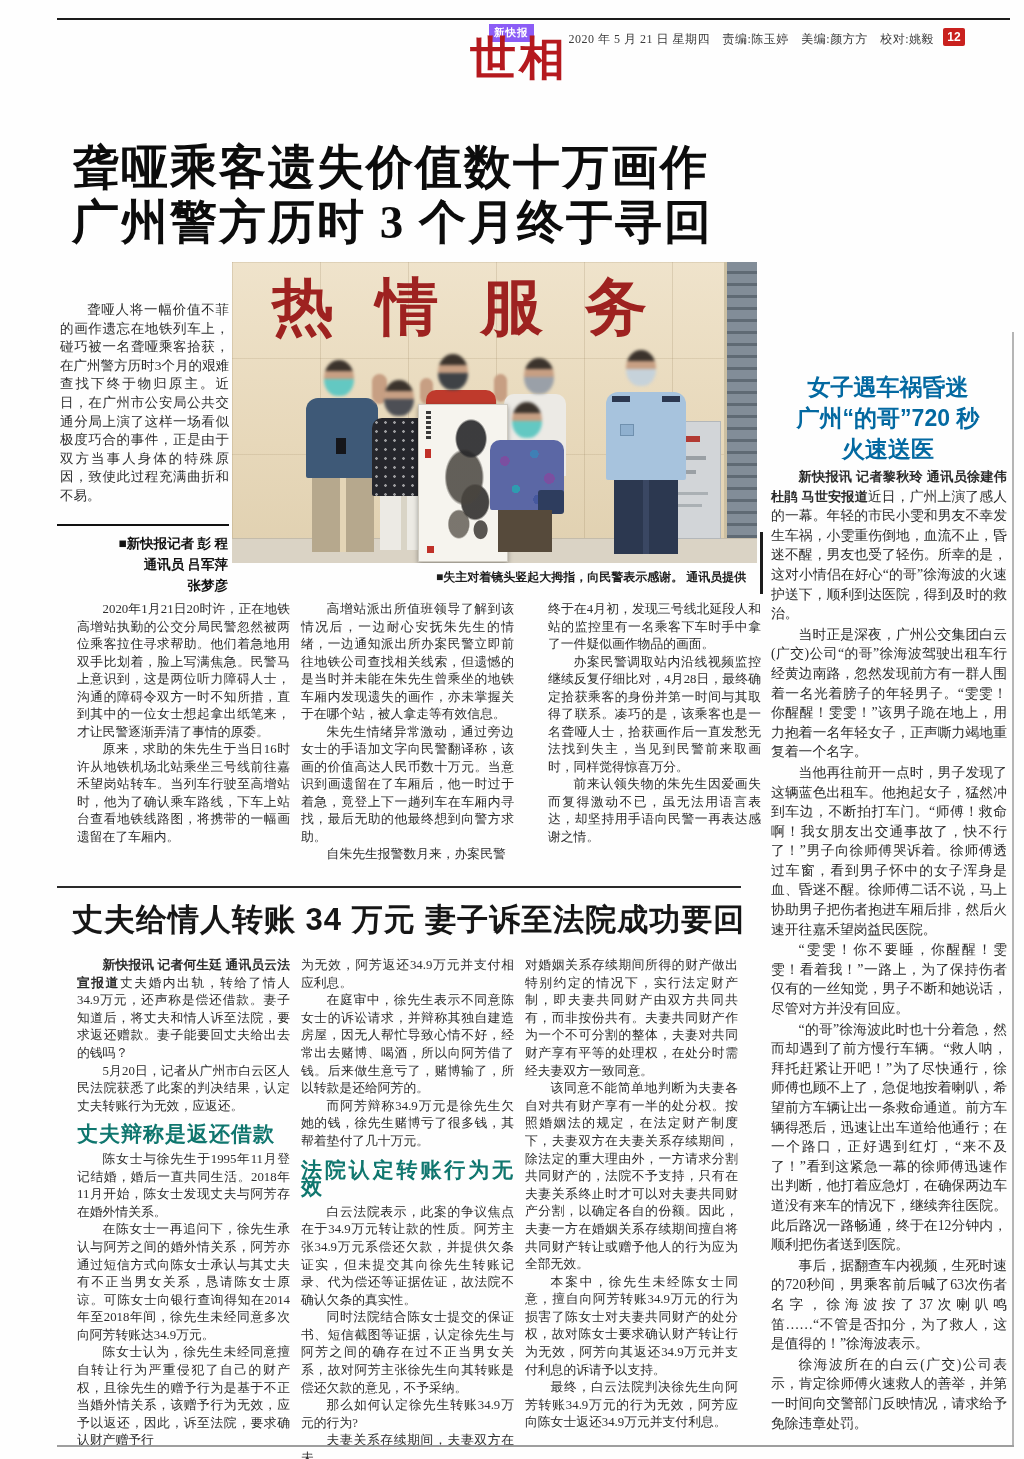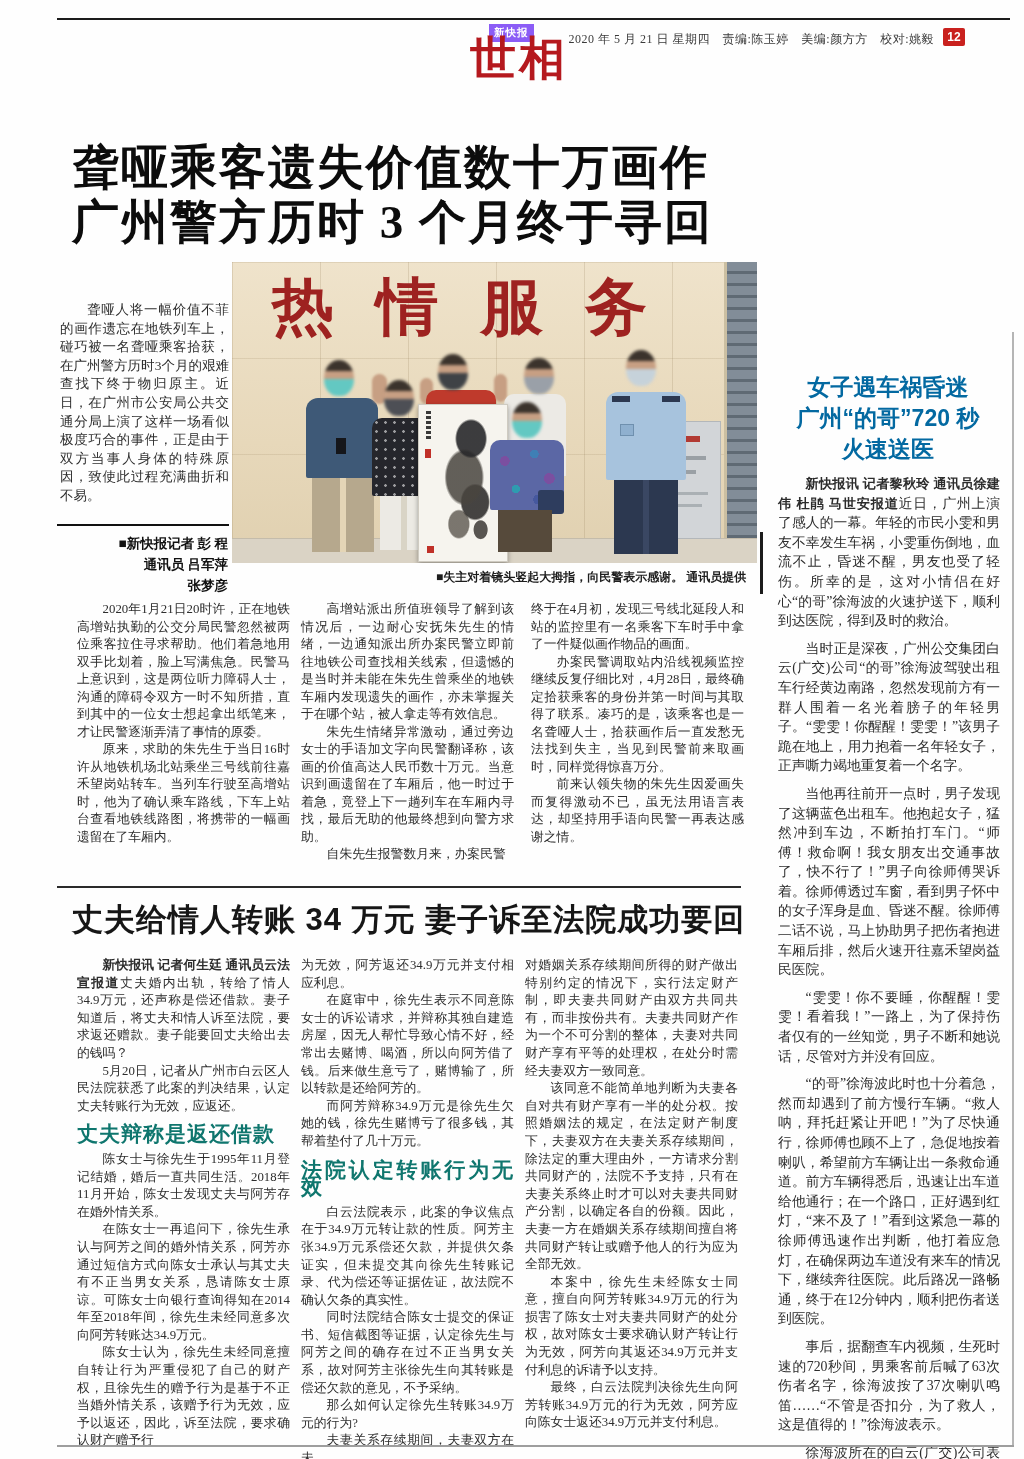--- a/index.html
+++ b/index.html
@@ -75,33 +75,33 @@
   #p5-ep1{position:absolute;left:380px;top:134px;width:18px;height:6px;background:#2c3850;}
   #p5-ep2{position:absolute;left:430px;top:134px;width:18px;height:6px;background:#2c3850;}
   #p5-pocket{position:absolute;left:388px;top:162px;width:12px;height:10px;background:#8fb0cf;border:1px solid #6f90ae;}
   #p5-pants{position:absolute;left:382px;top:218px;width:64px;height:74px;background:linear-gradient(90deg,#2c3850 0 45%,#3a4763 45% 55%,#2c3850 55% 100%);}
   
   #photo-mark{left:760px;top:532px;width:3px;height:62px;background:#1b1b1b;}
   #caption{left:436px;top:569px;width:322px;font-size:12px;font-weight:bold;color:#1d1d1d;}
   .mcol{top:601px;width:213px;font-size:12.8px;line-height:17.5px;text-align:justify;color:#2d2d2d;}
   .mcol p{margin:0;text-indent:2em;}
   .mcol p.cont{text-indent:0;}
-  #mcol1{left:77px;} #mcol2{left:301px;} #mcol3{left:531px;}
+  #mcol1{left:77px;} #mcol2{left:301px;} #mcol3{left:548px;}
   #separator{left:57px;top:886px;width:684px;height:2px;background:#2a2a2a;}
   
   #bottom-headline{left:72px;top:899px;width:680px;font-family:"Liberation Sans","DejaVu Sans",sans-serif;font-size:31px;font-weight:bold;color:#161616;letter-spacing:1px;}
   .bcol{top:957px;width:213px;font-size:12.8px;line-height:17.6px;text-align:justify;color:#2d2d2d;}
   .bcol p{margin:0;text-indent:2em;}
   .bcol p.cont{text-indent:0;}
   .bcol h3{margin:10px 0 8px 0;font-family:"Liberation Sans","DejaVu Sans",sans-serif;font-size:21px;color:#0f766e;text-indent:0;letter-spacing:1px;}
   #bcol1{left:77px;} #bcol2{left:301px;} #bcol3{left:525px;}
   
   #side-title{left:766px;top:372px;width:244px;text-align:center;font-family:"Liberation Sans","DejaVu Sans",sans-serif;font-size:23px;font-weight:bold;line-height:31px;color:#0369a1;}
   #side-body{left:770px;top:466px;width:238px;font-size:13.8px;line-height:19.6px;text-align:justify;color:#2c2c2c;}
-  #side-body p{margin:8px;text-indent:2em;}
+  #side-body p{margin:1px;text-indent:2em;}
   #side-body b{font-family:"Liberation Sans","DejaVu Sans",sans-serif;font-size:13.2px;}
   
   #edge-right{left:1012px;top:332px;width:2px;height:1114px;background:#b5b5b5;}
   #edge-bottom{left:57px;top:1445px;width:957px;height:2px;background:#9e9e9e;}
 </style>
 </head>
 <body>
 
 <div id="page">
 

